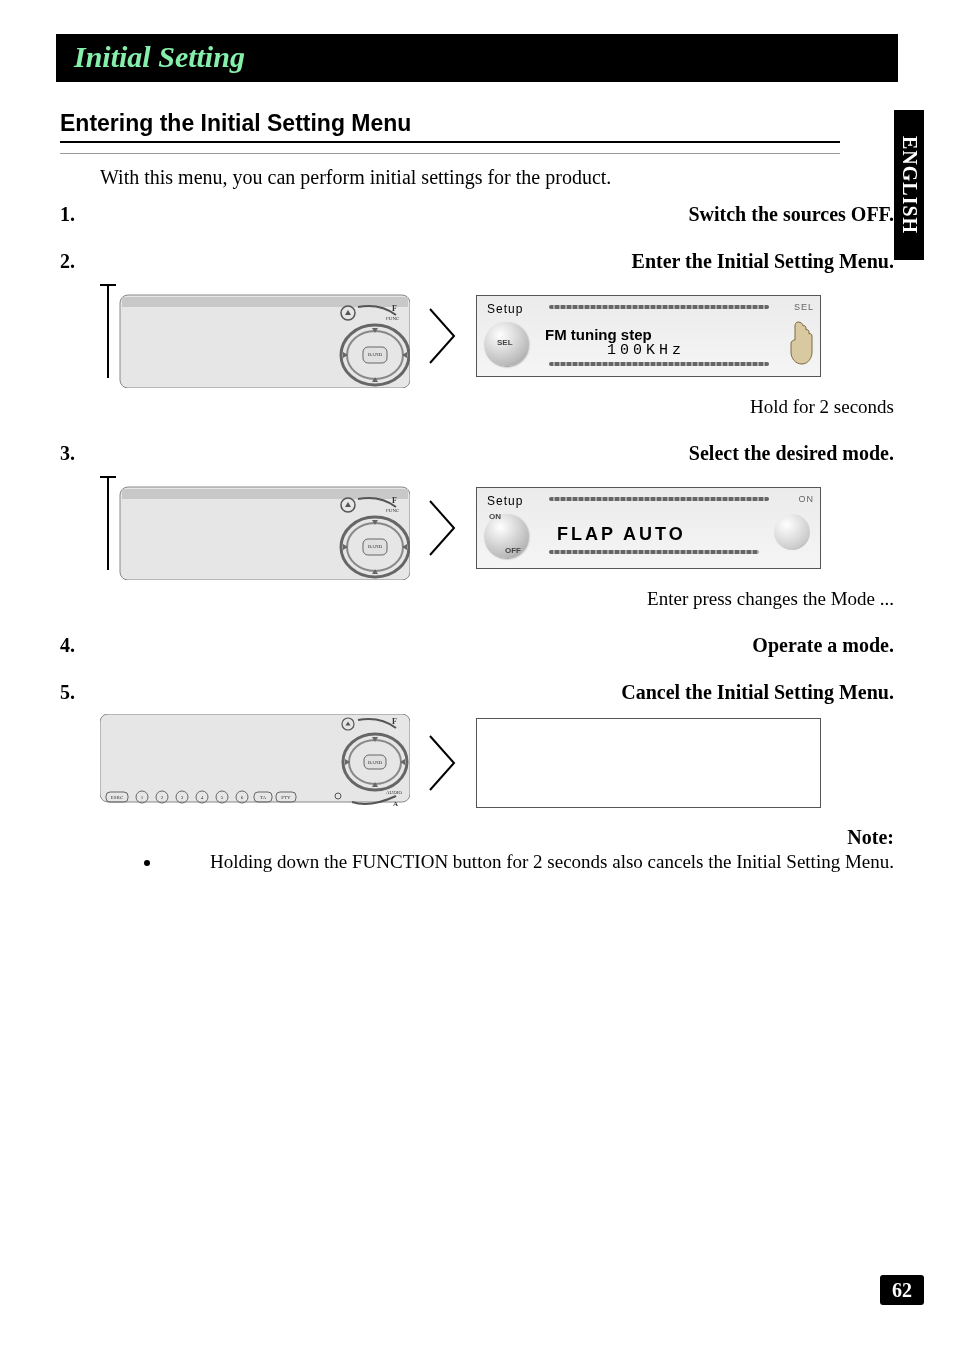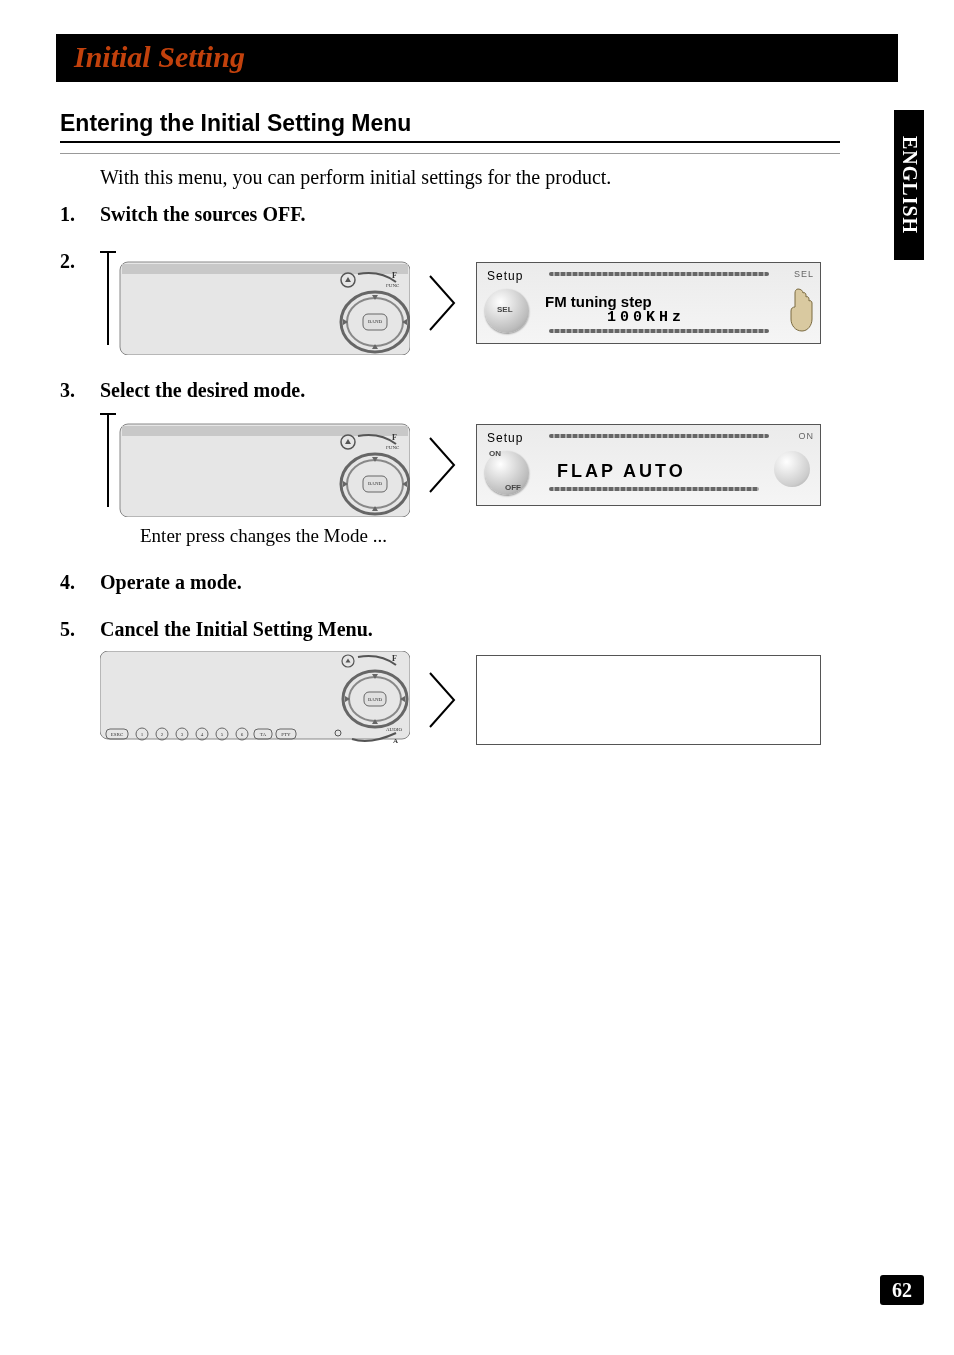--- a/index.html
+++ b/index.html
@@ -10,21 +10,21 @@
     height: 1355px;
     position: relative;
     color: #000;
   }
   .page {
     padding: 34px 60px 0 60px;
     position: relative;
   }
   .chapter-bar {
     background: #000;
-    color: #c2410c;
+    color: #86efac;
     font-style: italic;
     font-weight: bold;
     font-size: 30px;
     font-family: "Times New Roman", Times, serif;
     padding: 6px 18px 8px 18px;
     margin: 0 -4px 28px -4px;
   }
   .section-title {
     font-family: Arial, Helvetica, sans-serif;
     font-weight: bold;
@@ -50,20 +50,21 @@
     counter-reset: step;
     margin: 0;
     padding: 0;
   }
   ol.steps > li {
     counter-increment: step;
     position: relative;
     padding-left: 40px;
     margin-bottom: 24px;
     font-size: 20px;
+    text-align: right;
   }
   ol.steps > li::before {
     content: counter(step) ".";
     position: absolute;
     left: 0;
     top: 0;
     font-weight: bold;
     font-family: "Times New Roman", Times, serif;
     font-size: 20px;
   }
@@ -130,21 +131,21 @@
     position: absolute;
     left: 68px; top: 30px;
     font-family: Arial, sans-serif;
     font-weight: bold;
     font-size: 15px;
   }
   .lcd .main2 {
     position: absolute;
     left: 130px; top: 46px;
     font-family: "Courier New", monospace;
-    font-weight: bold;
+    font-weight: normal;
     font-size: 15px;
     letter-spacing: 4px;
   }
   .lcd .flap {
     position: absolute;
     left: 80px; top: 36px;
     font-family: Arial, sans-serif;
     font-weight: bold;
     font-size: 18px;
     letter-spacing: 3px;
@@ -232,20 +233,21 @@
 
   <p class="intro">With this menu, you can perform initial settings for the product.</p>
 
   <ol class="steps">
 
     <li>
       <span class="step-title">Switch the sources OFF.</span>
     </li>
 
     <li>
+      <span class="step-title">Enter the Initial Setting Menu.</span>
       <div class="figrow">
 
         <svg class="panel-svg" width="310" height="105" viewBox="0 0 310 105">
           <rect x="0" y="0" width="310" height="105" fill="#fff"></rect>
           <path d="M8 2 L8 95 M0 2 L16 2" stroke="#000" stroke-width="2" fill="none"></path>
           <rect x="20" y="12" width="290" height="93" rx="8" fill="#e6e6e6" stroke="#888"></rect>
           <rect x="22" y="14" width="286" height="10" fill="#c8c8c8"></rect>
 
           <circle cx="248" cy="30" r="7" fill="none" stroke="#555" stroke-width="1.5"></circle>
           <path d="M245 32 L251 32 L248 27 Z" fill="#555"></path>
@@ -273,20 +275,21 @@
           <span class="knob-lbl" style="left:20px; top:42px;">SEL</span>
           <span class="main1">FM tuning step</span>
           <span class="main2">100KHz</span>
           <div class="stripe" style="top:66px; left:72px; width:220px;"></div>
           <span class="right-icon">SEL</span>
           <svg style="position:absolute; right:6px; top:22px;" width="28" height="48" viewBox="0 0 28 48">
             <path d="M12 4 C10 4 9 6 9 8 L9 22 C7 22 5 23 5 26 L5 34 C5 40 9 46 16 46 C22 46 26 40 26 34 L26 18 C26 16 24 15 23 16 L23 14 C23 12 21 11 20 12 L20 10 C20 8 18 7 17 8 L17 8 C17 6 15 4 12 4 Z" fill="#d9c9a0" stroke="#7a6a40" stroke-width="1"></path>
           </svg>
         </div>
       </div>
+      <div class="caption">Hold for 2 seconds</div>
     </li>
 
     <li>
       <span class="step-title">Select the desired mode.</span>
       <div class="figrow">
         <svg class="panel-svg" width="310" height="105" viewBox="0 0 310 105">
           <rect x="0" y="0" width="310" height="105" fill="#fff"></rect>
           <path d="M8 2 L8 95 M0 2 L16 2" stroke="#000" stroke-width="2" fill="none"></path>
           <rect x="20" y="12" width="290" height="93" rx="8" fill="#e6e6e6" stroke="#888"></rect>
           <rect x="22" y="14" width="286" height="10" fill="#c8c8c8"></rect>
@@ -368,19 +371,25 @@
           <path d="M252 88 Q270 94 296 82" stroke="#555" stroke-width="2" fill="none"></path>
           <text x="286" y="80" font-size="5" fill="#333">AUDIO</text>
           <text x="293" y="92" font-size="7" font-weight="bold" fill="#333">A</text>
         </svg>
         <svg class="arrow" width="30" height="58" viewBox="0 0 30 58">
           <path d="M2 2 L26 29 L2 56" fill="none" stroke="#000" stroke-width="2"></path>
         </svg>
         <div class="lcd-blank"></div>
       </div>
 
+      <div class="note-wrap">
+        <div class="note-title">Note:</div>
+        <ul class="note-list">
+          <li>Holding down the FUNCTION button for 2 seconds also cancels the Initial Setting Menu.</li>
+        </ul>
+      </div>
     </li>
   </ol>
 
 </div>
 
 <div class="side-tab">ENGLISH</div>
 <div class="page-num">62</div>
 
 </body></html>

